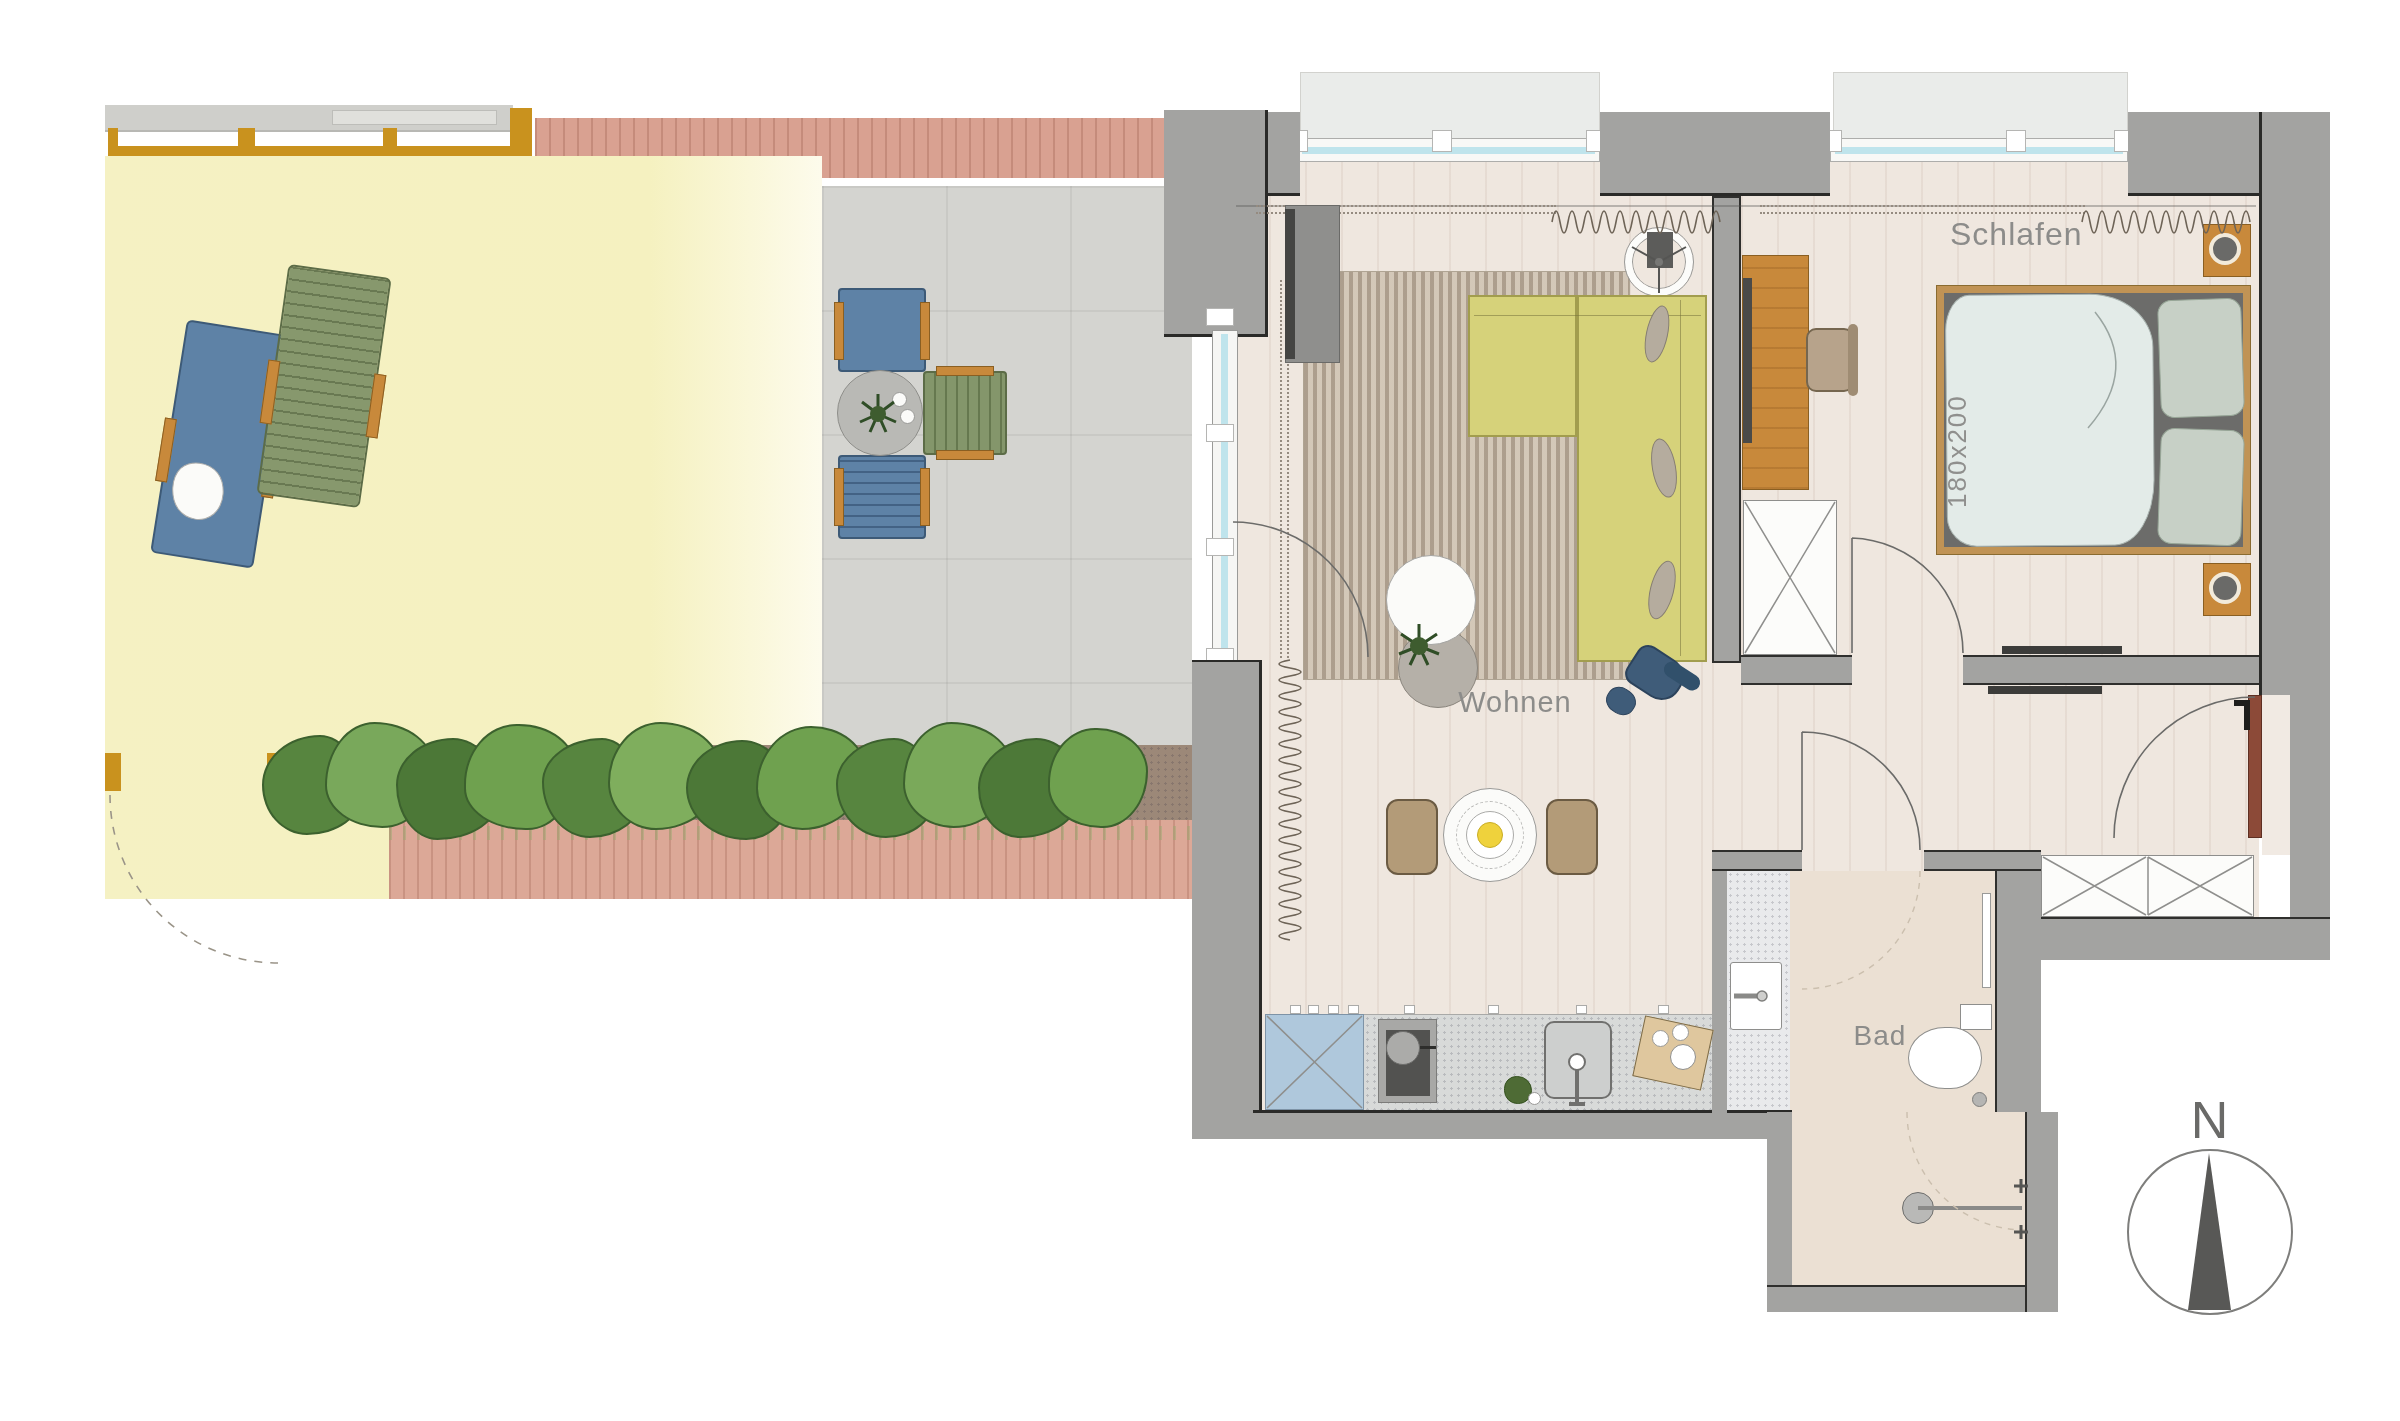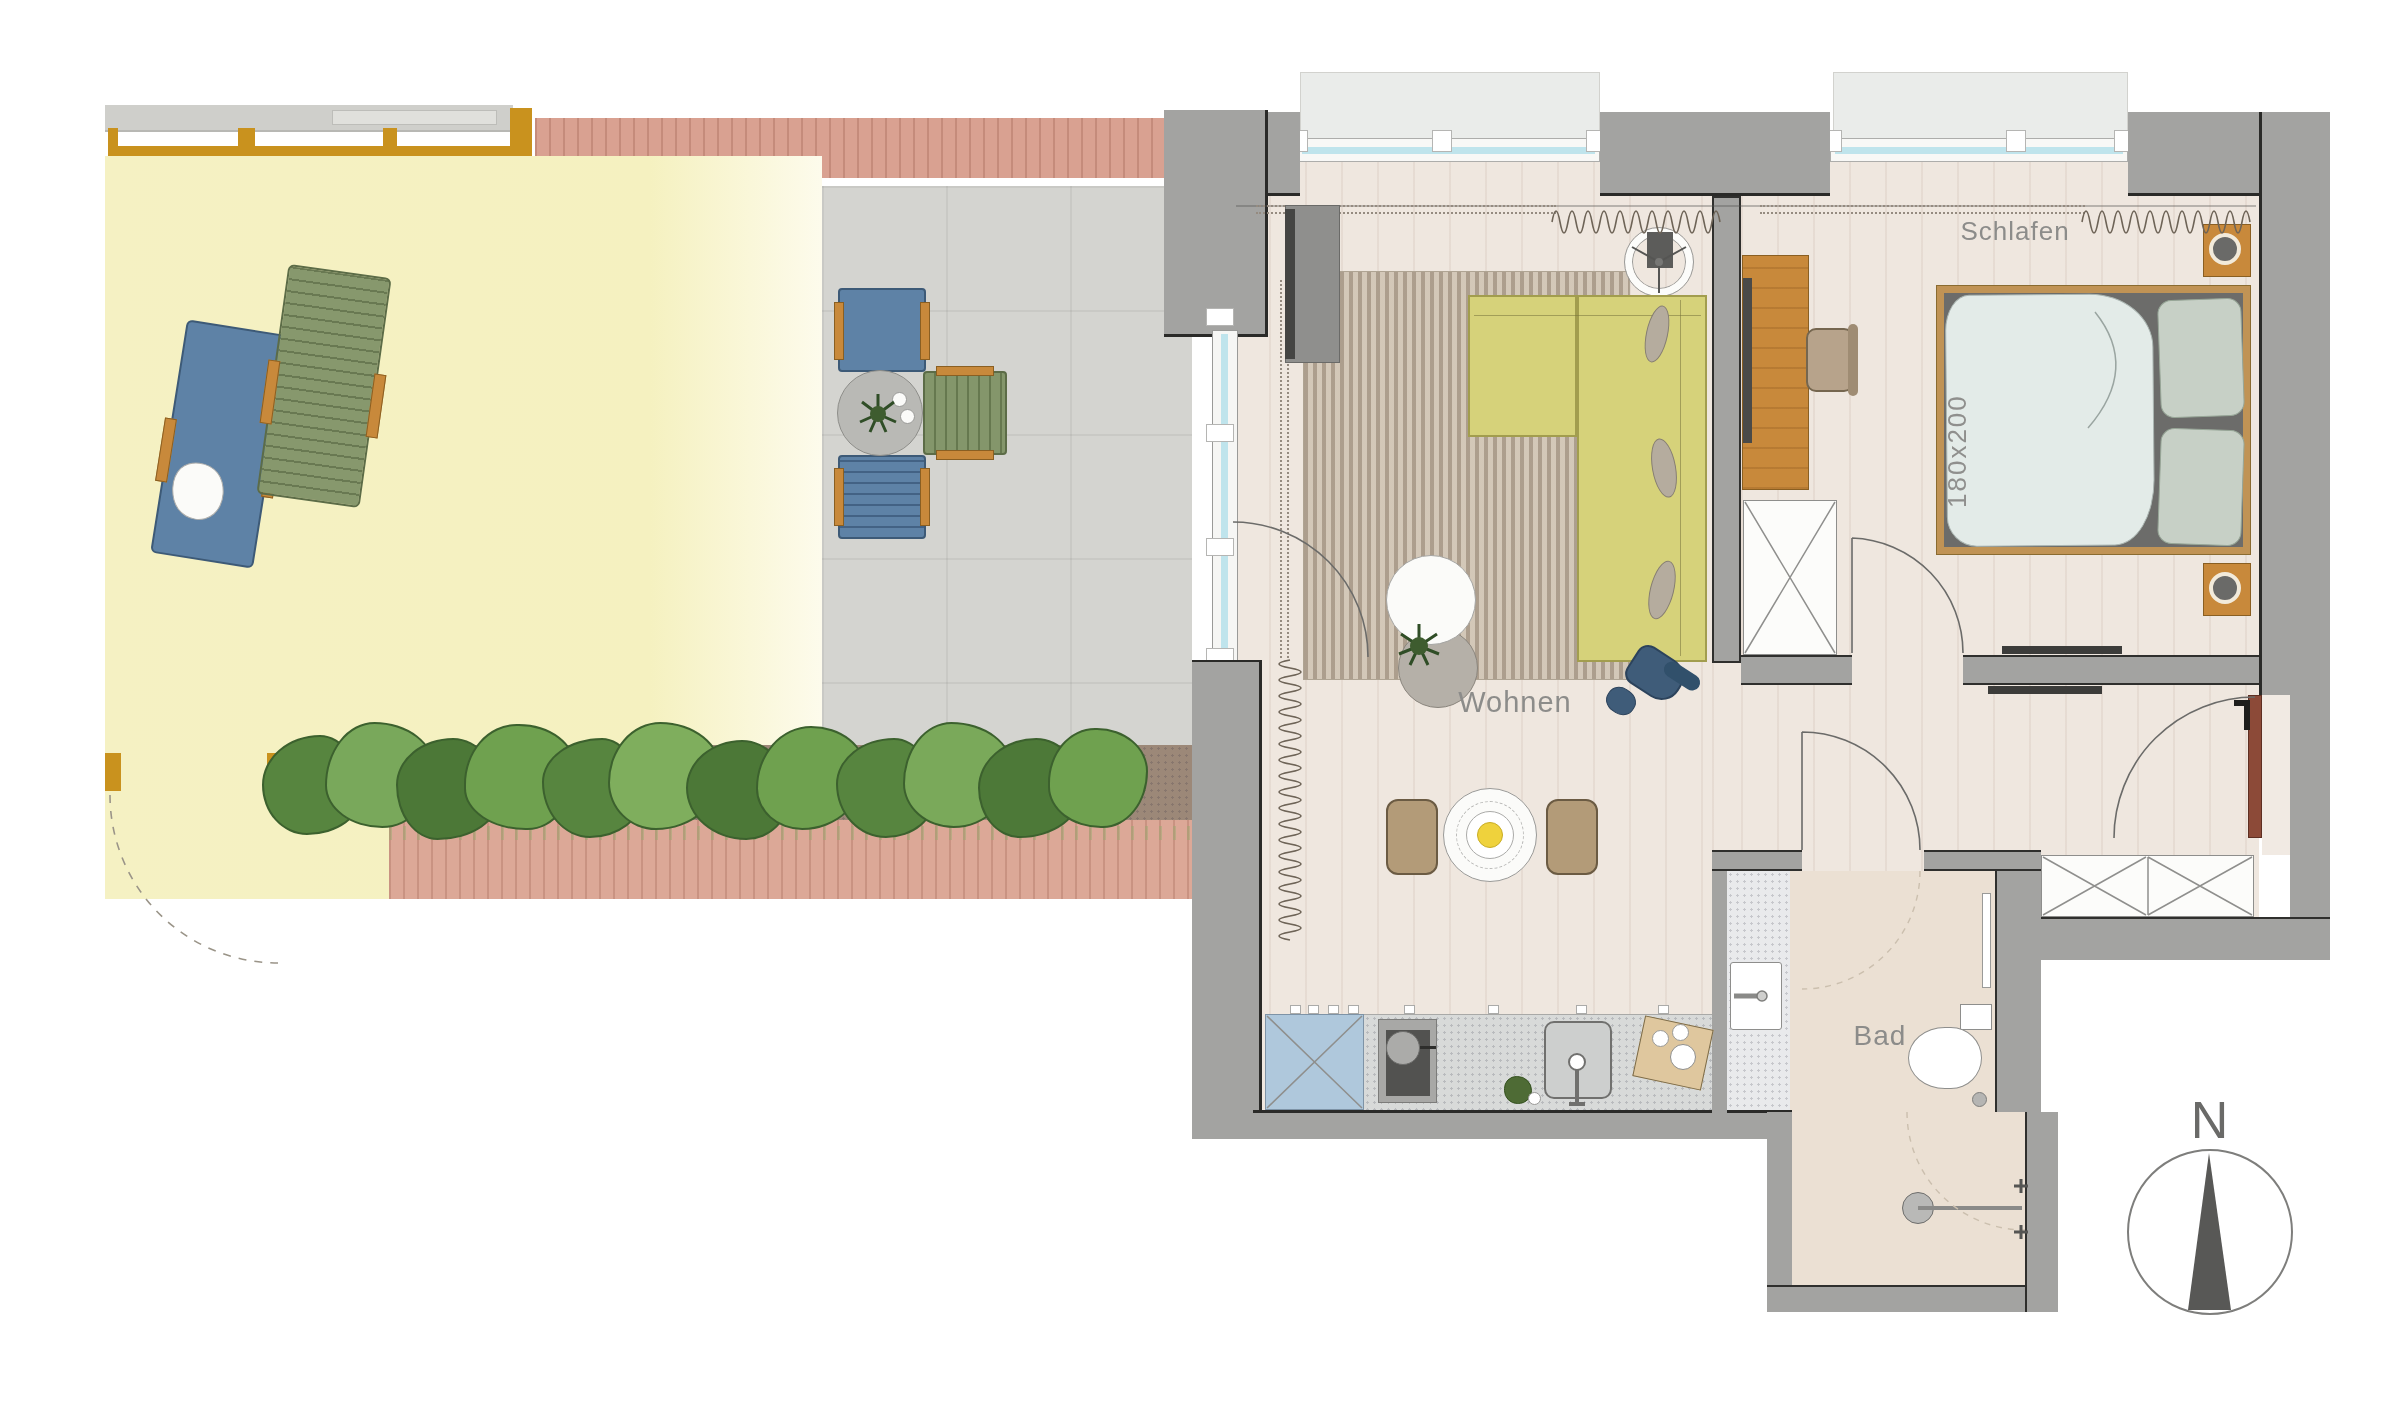--- a/index.html
+++ b/index.html
@@ -199,21 +199,21 @@
   <div class="a" style="left:1988px;top:686px;width:114px;height:8px;background:#3C3C3A;"></div>
 
   <div class="a" style="left:2041px;top:855px;width:213px;height:62px;background:#FCFCFA;border:1.5px solid #8E8E8C;"></div>
   <div class="a" style="left:2248px;top:695px;width:14px;height:143px;background:#8C4A38;border:1px solid #5E2F22;"></div>
   <div class="a" style="left:2234px;top:700px;width:16px;height:6px;background:#1E1E1C;"></div>
   <div class="a" style="left:2244px;top:700px;width:6px;height:30px;background:#1E1E1C;"></div>
 
   <div class="a" style="left:2127px;top:1149px;width:166px;height:166px;border-radius:50%;background:#fff;border:2px solid #7E7E7C;"></div>
 
   <div class="lbl" style="left:1450px;top:686px;width:130px;text-align:center;font-size:29px;">Wohnen</div>
-  <div class="lbl" style="left:1950px;top:216px;width:130px;text-align:center;font-size:26px;">Schlafen</div>
+  <div class="lbl" style="left:1950px;top:216px;width:130px;text-align:center;font-size:32px;">Schlafen</div>
   <div class="lbl" style="left:1850px;top:1020px;width:60px;text-align:center;font-size:28px;">Bad</div>
   <div class="lbl" style="left:1942px;top:368px;height:140px;writing-mode:vertical-rl;transform:rotate(180deg);font-size:26px;color:#8F8F8D;letter-spacing:2px;">180x200</div>
   <div class="lbl" style="left:2180px;top:1090px;width:60px;text-align:center;font-size:52px;color:#6A6A68;">N</div>
 
   <svg class="overlay" width="2400" height="1421" viewBox="0 0 2400 1421">
     <g stroke="#6B6B69" stroke-width="1.6" fill="none">
       <path d="M1233 522 A135 135 0 0 1 1368 657"></path>
       <path d="M1852 653 L1852 538 M1852 538 A115 115 0 0 1 1963 653"></path>
       <path d="M1802 850 L1802 732 M1802 732 A118 118 0 0 1 1920 850"></path>
       <path d="M2255 697 A141 141 0 0 0 2114 838"></path>

